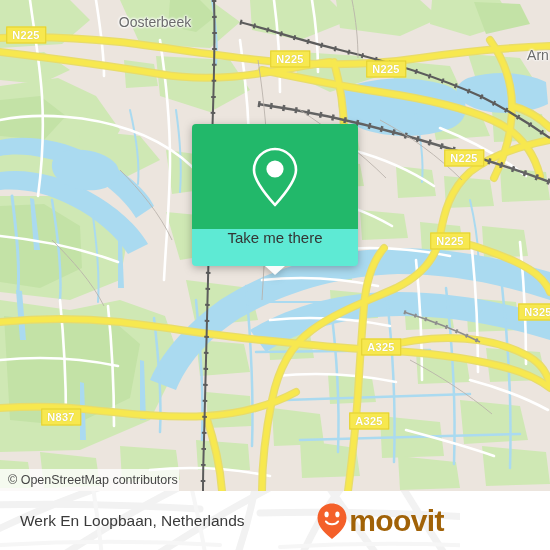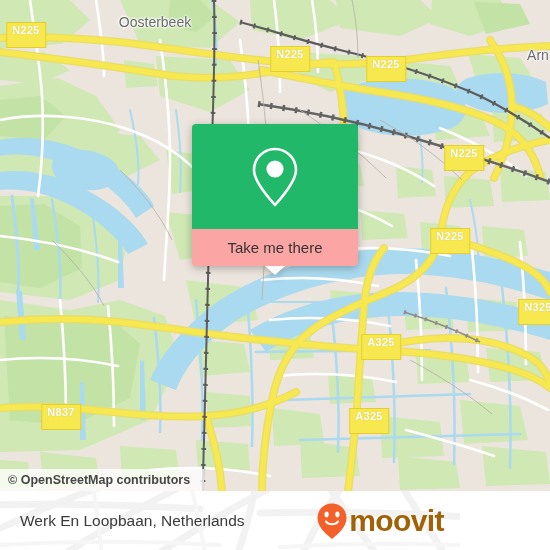--- a/index.html
+++ b/index.html
@@ -32,21 +32,21 @@
   .shield {
     position: absolute;
     background: #f7e84f;
     border: 1.5px solid #e2cf2f;
     border-radius: 0;
     color: #ffffff;
     font-size: 11px;
     font-weight: bold;
     font-family: "Liberation Sans", sans-serif;
     letter-spacing: 0.3px;
-    padding: 1px 5px 11px 5px;
+    padding: 1px 5px 2px 5px;
     line-height: 12px;
     text-shadow: 0 0 1px rgba(140,130,30,0.45);
     white-space: nowrap;
     transform: translate(-50%, -50%);
   }
   .place-label {
     position: absolute;
     color: #6b6b6b;
     font-size: 14px;
     font-family: "Liberation Sans", sans-serif;
@@ -66,24 +66,23 @@
   #popup-green {
     height: 105px;
     background: #22b86a;
     border-radius: 4px 4px 0 0;
     display: flex;
     align-items: center;
     justify-content: center;
   }
   #popup-white {
     height: 37px;
-    background: #fca5a5;
+    background: #5eead4;
     border-radius: 0 0 4px 4px;
     display: flex;
-    align-items: center;
     justify-content: center;
     position: relative;
   }
   #popup-label {
     color: #343434;
     font-size: 15px;
     font-family: "Liberation Sans", sans-serif;
   }
   #popup-tail {
     position: absolute;
@@ -98,23 +97,22 @@
 
   
   #attribution {
     position: absolute;
     left: 0;
     top: 469px;
     height: 22px;
     background: rgba(255,255,255,0.78);
     display: flex;
     align-items: center;
-    padding: 0 14px 0 8px;
+    padding: 0 1px 0 8px;
     z-index: 6;
-    font-weight: bold;
   }
   #attribution-text {
     color: #464646;
     font-size: 12.5px;
     font-family: "Liberation Sans", sans-serif;
     white-space: nowrap;
   }
 
   
   #footer {

